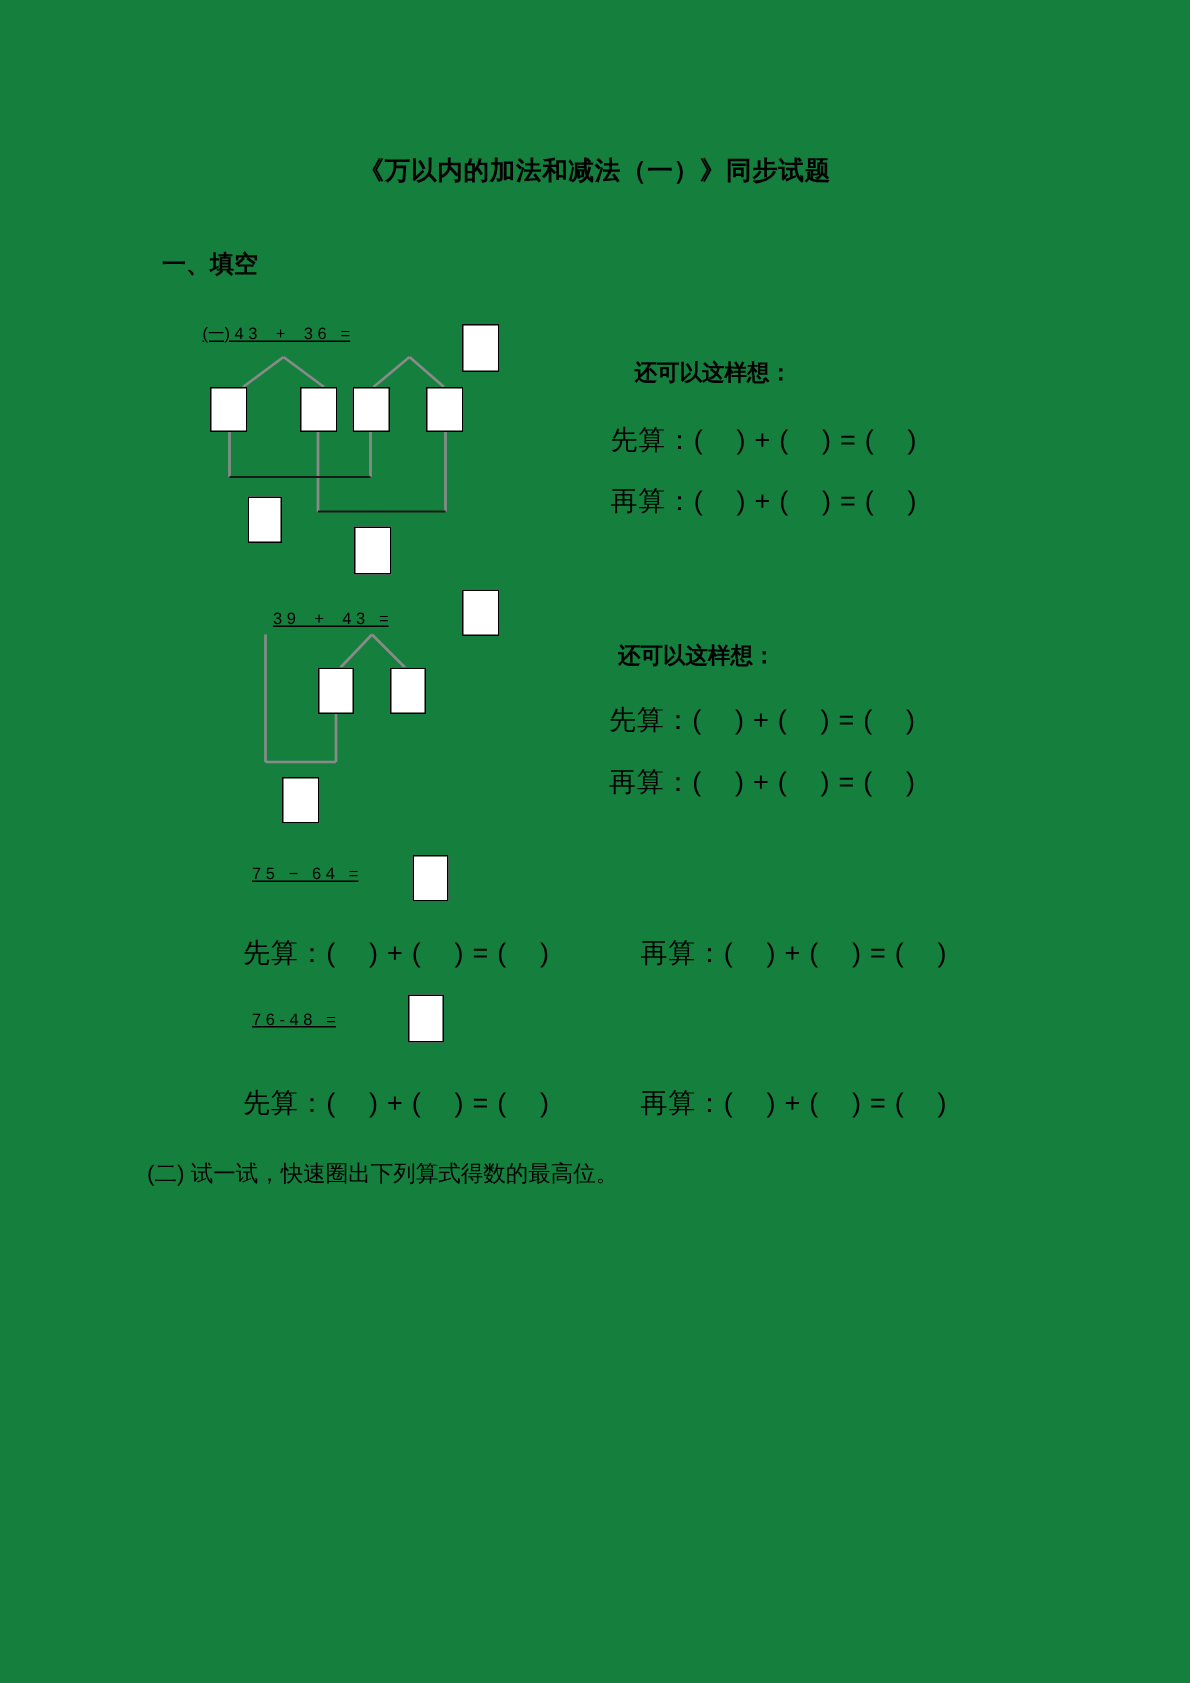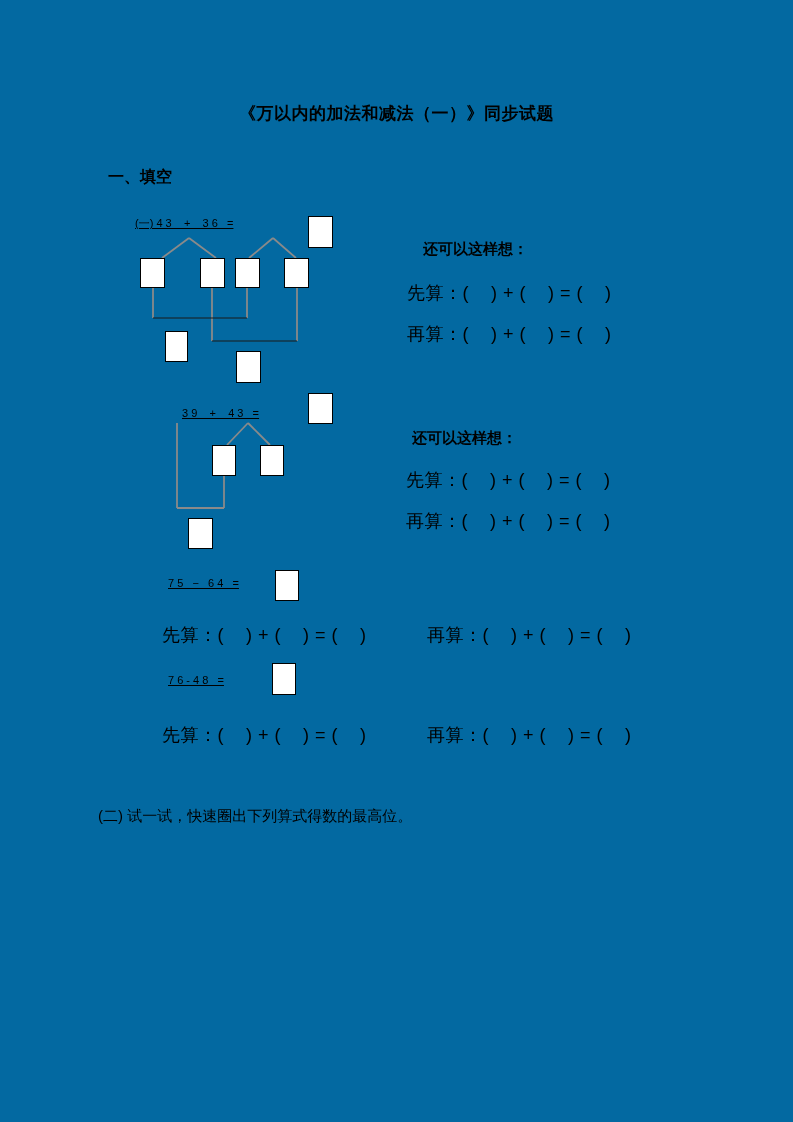--- a/index.html
+++ b/index.html
@@ -1,27 +1,27 @@
 <!DOCTYPE html>
 <html><head>
 <meta charset="utf-8">
 <style>
   html,body { margin:0; padding:0; background:#ffffff; }
   .page {
     position:relative;
     width:793px; height:1122px;
-    background:#0369a1;
+    background:#15803d;
     font-family:"Liberation Sans","DejaVu Sans",sans-serif;
     color:#000000;
     overflow:hidden;
   }
   .abs { position:absolute; white-space:pre; line-height:1.15; }
   .title { left:0; right:0; top:104px; text-align:center; font-size:17px; font-weight:bold; letter-spacing:0.5px; }
   .h1   { font-size:16px; font-weight:bold; }
-  .body { font-size:15px;margin-top:33px; }
+  .body { font-size:15px; }
   .hint-h { font-size:15px; font-weight:bold; }
   .calc { font-size:18px; letter-spacing:0.5px; }
   .eq   { font-size:11px;text-decoration:underline; }
   .abox {
     position:absolute;
     border:1.5px solid #000000;
     background:#ffffff;
     box-sizing:border-box;
   }
   svg.wires { position:absolute; left:0; top:0; pointer-events:none; }

